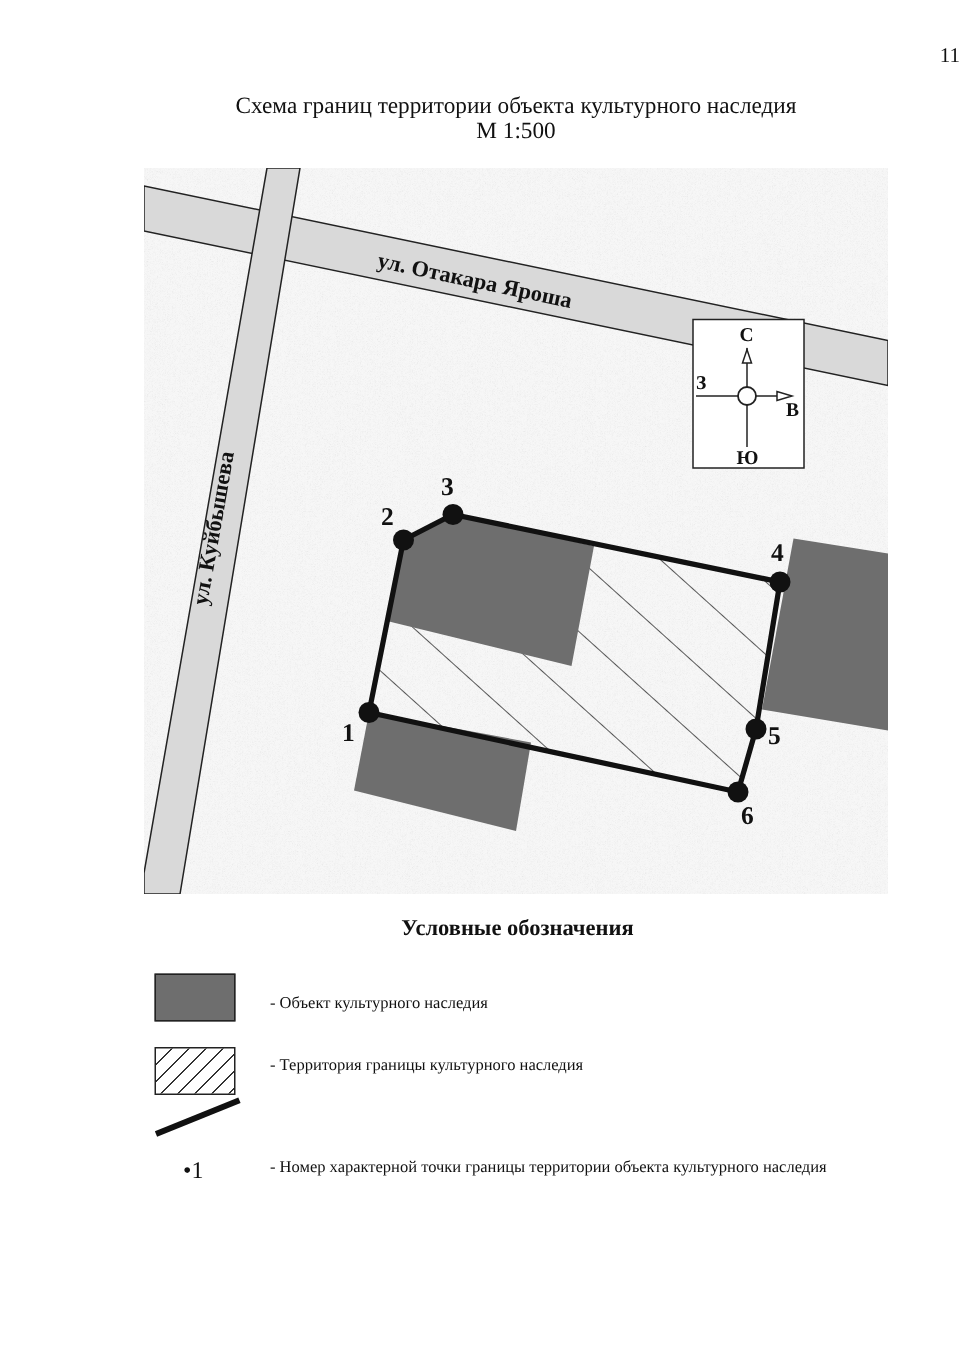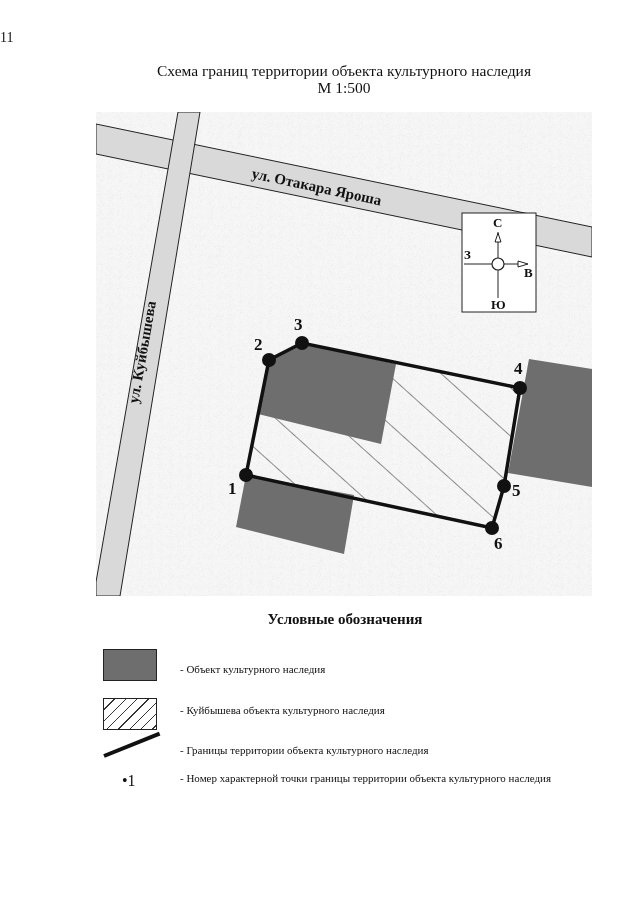--- a/index.html
+++ b/index.html
@@ -1,18 +1,18 @@
 <!DOCTYPE html>
 <html><head>
 <meta charset="utf-8">
 <style>
   html, body { margin:0; padding:0; background:#fff; }
   body { width:640px; height:898px; position:relative; overflow:hidden;
          font-family:"Liberation Serif","DejaVu Serif",serif; color:#111; }
-  .page-num { position:absolute; top:30px; left:0; width:640px; text-align:left; font-size:14px; }
+  .page-num { position:absolute; top:30px; left:0; width:640px; text-align:right; font-size:14px; }
   .title { position:absolute; top:62px; left:0; width:688px; text-align:center; font-size:15.5px; line-height:17px; }
   .map { position:absolute; left:96px; top:112px; width:496px; height:484px; }
   .legend-title { position:absolute; top:611px; left:0; width:690px; text-align:center; font-weight:bold; font-size:15px; }
   .legend-row { position:absolute; left:100px; width:520px; height:36px; }
   .legend-label { position:absolute; left:80px; font-size:11px; white-space:nowrap; }
   .sw-obj { position:absolute; left:3px; top:0; width:54px; height:32px; background:#6e6e6e; border:1.5px solid #222; box-sizing:border-box; }
   .sw-terr { position:absolute; left:3px; top:0; width:54px; height:32px; border:1.5px solid #222; box-sizing:border-box;
              background:repeating-linear-gradient(135deg,#fff 0 7px,#333 7px 8px); }
   .sw-line { position:absolute; left:4px; top:14px; width:60px; height:4px; background:#111; transform:rotate(-22deg); transform-origin:left center; }
   .sw-dot { position:absolute; left:22px; top:4px; font-size:16px; }
@@ -91,22 +91,21 @@
 </svg>
 
 <div class="legend-title">Условные обозначения</div>
 
 <div class="legend-row" style="top:649px;">
   <div class="sw-obj"></div>
   <div class="legend-label" style="top:14px;">- Объект культурного наследия</div>
 </div>
 <div class="legend-row" style="top:698px;">
   <div class="sw-terr"></div>
-  <div class="legend-label" style="top:6px;">- Куйбышева объекта культурного наследия</div>
+  <div class="legend-label" style="top:6px;">- Территория границы культурного наследия</div>
 </div>
 <div class="legend-row" style="top:740px;">
   <div class="sw-line"></div>
-  <div class="legend-label" style="top:4px;">- Границы территории объекта культурного наследия</div>
 </div>
 <div class="legend-row" style="top:768px;">
   <div class="sw-dot">•1</div>
   <div class="legend-label" style="top:4px;text-align:center;">- Номер характерной точки границы территории объекта культурного наследия</div>
 </div>
 
 </body></html>

